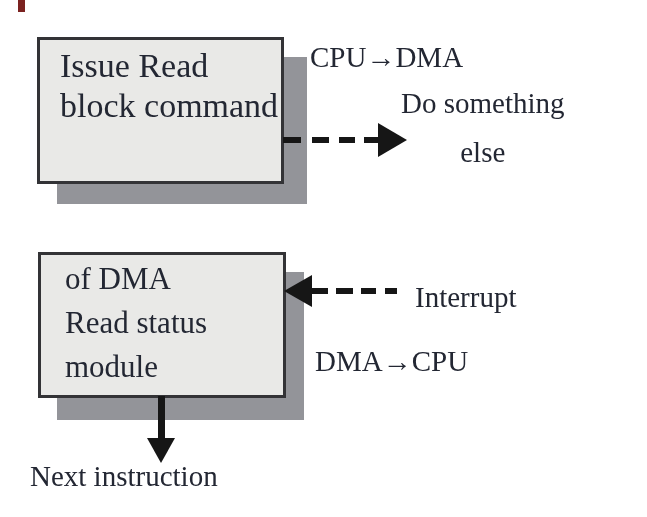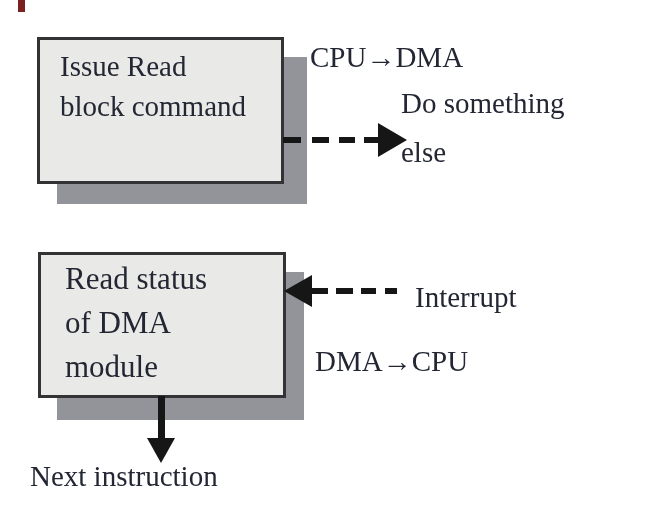--- a/index.html
+++ b/index.html
@@ -14,27 +14,27 @@
     color:var(--ink);
   }
   .red-tick{position:absolute;left:18px;top:0;width:7px;height:12px;background:var(--red-tick);}
   .shadow{position:absolute;background:var(--shadow);}
   .s1{left:57px;top:57px;width:250px;height:147px;}
   .s2{left:57px;top:272px;width:247px;height:148px;}
   .box{
     position:absolute;box-sizing:border-box;background:var(--box-fill);
     border:3px solid var(--box-border);
   }
-  .b1{left:37px;top:37px;width:247px;height:147px;font-size:29px;line-height:40px;padding:6px 0 0 20px;}
+  .b1{left:37px;top:37px;width:247px;height:147px;font-size:34px;line-height:40px;padding:6px 0 0 20px;}
   .b2{left:38px;top:252px;width:248px;height:146px;font-size:31px;line-height:44px;padding:2px 0 0 24px;}
   .box .line{display:block;white-space:nowrap;}
   .label{position:absolute;white-space:nowrap;font-size:29px;line-height:35px;}
   .cpu-dma{left:310px;top:40px;}
   .do-else{left:401px;top:79px;line-height:49px;}
-  .do-else span{display:block;}
+  .do-else span{display:block;text-align:center;}
   .interrupt{left:415px;top:264px;margin-top:16px;}
   .dma-cpu{left:315px;top:344px;}
   .next-instr{left:30px;top:459px;}
   .dash{position:absolute;height:6px;background:var(--arrow);}
   .a1d1{left:283px;top:137px;width:18px;}
   .a1d2{left:312px;top:137px;width:17px;}
   .a1d3{left:339px;top:137px;width:16px;}
   .a1d4{left:364px;top:137px;width:14px;}
   .head{position:absolute;width:0;height:0;}
   .a1head{left:378px;top:123px;border-top:17px solid transparent;border-bottom:17px solid transparent;border-left:29px solid var(--arrow);}
@@ -68,22 +68,22 @@
   <div>
     <div class="dash a1d1"></div>
     <div class="dash a1d2"></div>
     <div class="dash a1d3"></div>
     <div class="dash a1d4"></div>
     <div class="head a1head"></div>
   </div>
 
   <div class="shadow s2"></div>
   <div class="box b2">
+    <span class="line">of DMA</span>
     <span class="line">Read status</span>
-    <span class="line">of DMA</span>
     <span class="line">module</span>
   </div>
 
   <div>
     <div class="head a2head"></div>
     <div class="dash a2d1"></div>
     <div class="dash a2d2"></div>
     <div class="dash a2d3"></div>
     <div class="dash a2d4"></div>
   </div>

